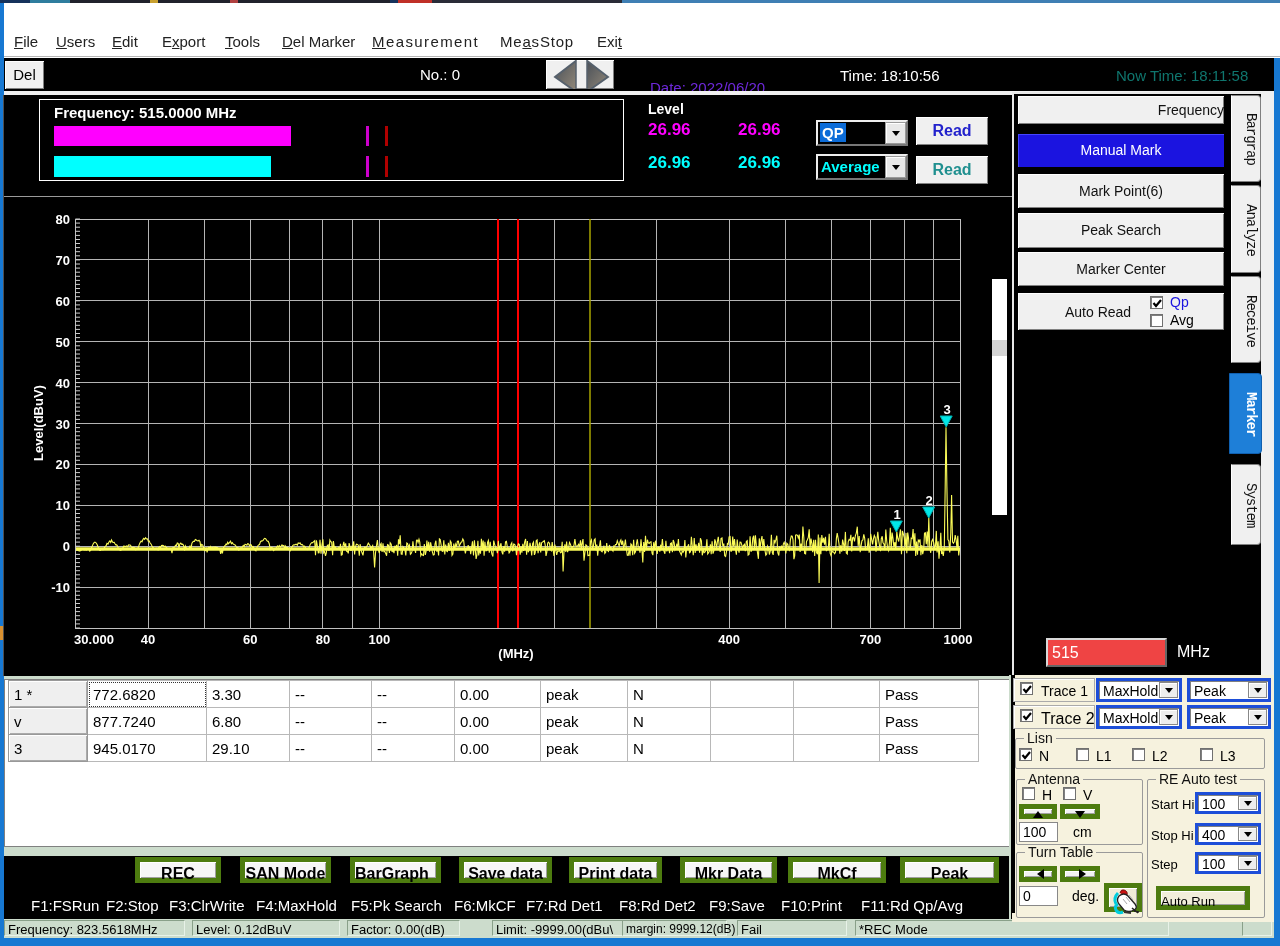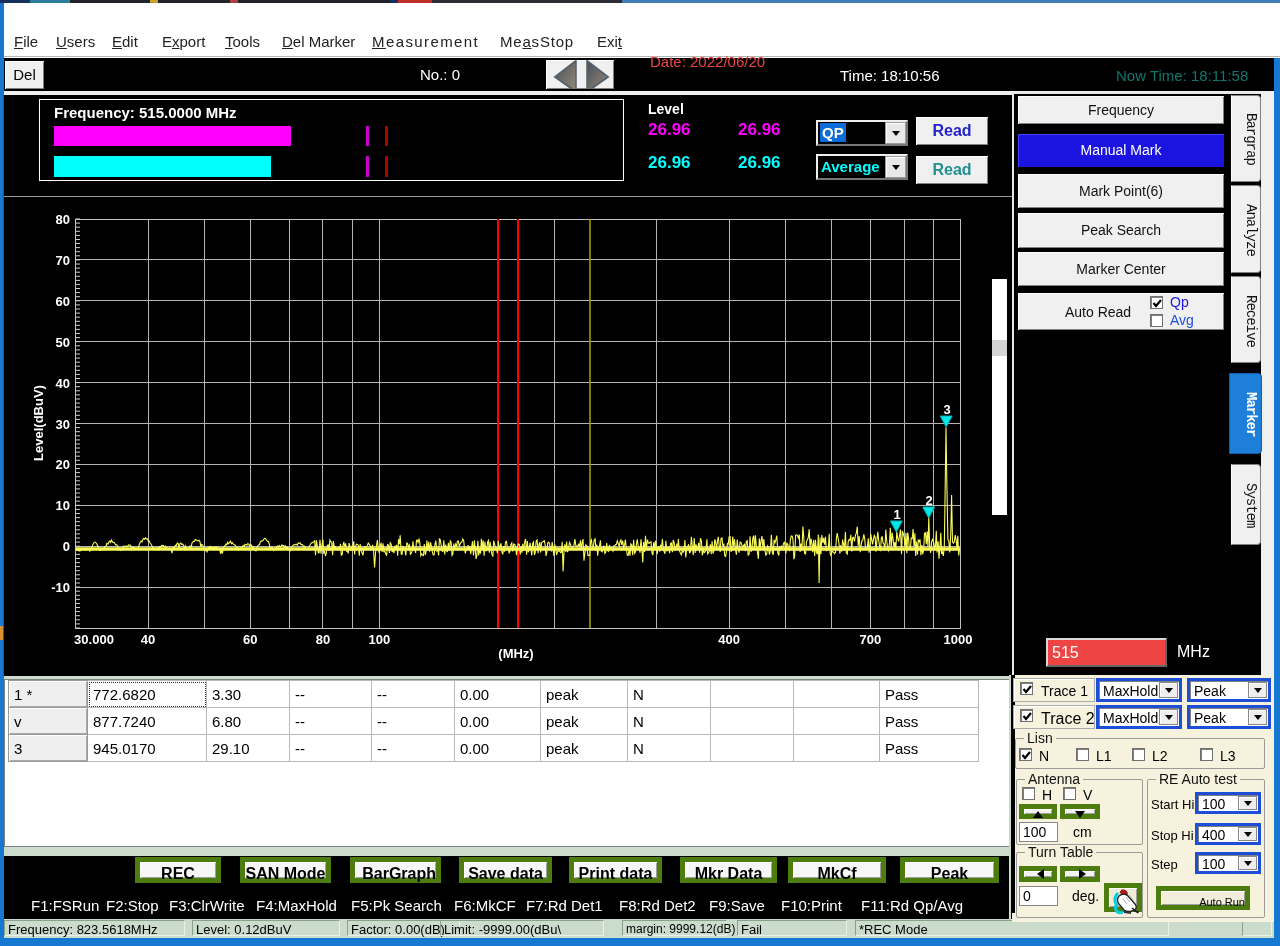--- a/index.html
+++ b/index.html
@@ -53,21 +53,21 @@
 <svg width="68" height="29">
       <defs>
         <linearGradient id="tg" x1="0" y1="0" x2="1" y2="1">
           <stop offset="0" stop-color="#4a5058"></stop>
           <stop offset="1" stop-color="#948a7a"></stop>
         </linearGradient>
       </defs>
 <polygon points="9,17 30,5 30,28" fill="url(#tg)" stroke="#55606c" stroke-width="1.5" transform="translate(0,-6) scale(1,1.35)"></polygon>
 <polygon points="41,5 41,28 62,17" fill="url(#tg)" stroke="#55606c" stroke-width="1.5" transform="translate(0,-6) scale(1,1.35)"></polygon>
     </svg></div>
-<div class="abs" style="left:650px;top:53px;color:#ef4444;font-size:15px">Date: 2022/06/20</div>
+<div class="abs" style="left:650px;top:79px;color:#6d28d9;font-size:15px">Date: 2022/06/20</div>
 <div class="abs" style="left:840px;top:67px;color:#fff;font-size:15px">Time: 18:10:56</div>
 <div class="abs" style="left:1116px;top:67px;color:#0f766e;font-size:15px">Now Time:  18:11:58</div>
 <div class="abs" style="left:4px;top:91px;width:1270px;height:4px;background:#f0f0f0"></div>
 
 <div class="abs" style="left:4px;top:95px;width:1008px;height:101px;background:#000"></div>
 <div class="abs" style="left:39px;top:99px;width:585px;height:82px;border:1px solid #fff;background:#000"></div>
 <div class="abs" style="left:54px;top:104px;color:#fff;font-weight:bold;font-size:15px">Frequency: 515.0000 MHz</div>
 <div class="abs" style="left:54px;top:126px;width:237px;height:20px;background:#ff00ff"></div>
 <div class="abs" style="left:54px;top:156px;width:217px;height:21px;background:#00ffff"></div>
 <div class="abs" style="left:366px;top:126px;width:3px;height:20px;background:#cc00cc"></div>
@@ -332,21 +332,21 @@
 </div>
 <style>
 table td{border:1px solid #b8b8b8;height:27px;padding:0 0 0 5px;overflow:hidden;white-space:nowrap}
 tr.hd td{height:24px;background:#efefef;border:1px solid #999;box-shadow:inset 1px 1px 0 #fff,inset -1px -1px 0 #aaa}
 td.rh{background:#efefef;border:1px solid #999;box-shadow:inset 1px 1px 0 #fff,inset -1px -1px 0 #aaa}
 </style>
 
 <div class="abs" style="left:4px;top:856px;width:1008px;height:32px;background:#000"></div>
 <div class="abs btn3d2" style="top:857px;left:135px;width:86px;height:26px;text-align:center;line-height:24px;font-weight:bold;font-size:16px;background:#f6f6f6">REC Scan</div>
 <div class="abs btn3d2" style="top:857px;left:240px;width:91px;height:26px;text-align:center;line-height:24px;font-weight:bold;font-size:16px;background:#f6f6f6">SAN Mode</div>
-<div class="abs btn3d2" style="top:857px;left:350px;width:91px;height:26px;text-align:right;line-height:24px;font-weight:bold;font-size:16px;background:#f6f6f6">BarGraph</div>
+<div class="abs btn3d2" style="top:857px;left:350px;width:91px;height:26px;text-align:left;line-height:24px;font-weight:bold;font-size:16px;background:#f6f6f6">BarGraph</div>
 <div class="abs btn3d2" style="top:857px;left:459px;width:93px;height:26px;text-align:center;line-height:24px;font-weight:bold;font-size:16px;background:#f6f6f6">Save data</div>
 <div class="abs btn3d2" style="top:857px;left:569px;width:93px;height:26px;text-align:center;line-height:24px;font-weight:bold;font-size:16px;background:#f6f6f6">Print data</div>
 <div class="abs btn3d2" style="top:857px;left:680px;width:97px;height:26px;text-align:center;line-height:24px;font-weight:bold;font-size:16px;background:#f6f6f6">Mkr Data</div>
 <div class="abs btn3d2" style="top:857px;left:788px;width:98px;height:26px;text-align:center;line-height:24px;font-weight:bold;font-size:16px;background:#f6f6f6">MkCf</div>
 <div class="abs btn3d2" style="top:857px;left:900px;width:99px;height:26px;text-align:center;line-height:24px;font-weight:bold;font-size:16px;background:#f6f6f6">Peak Search</div>
 
 <div class="abs" style="left:4px;top:888px;width:1008px;height:31px;background:#000;color:#fff;font-size:15px">
 <span class="abs" style="left:27px;top:9px">F1:FSRun</span>
 <span class="abs" style="left:102px;top:9px">F2:Stop</span>
 <span class="abs" style="left:165px;top:9px">F3:ClrWrite</span>
@@ -363,52 +363,52 @@
 <div class="abs" style="left:4px;top:919px;width:1270px;height:19px;background:#ccdccc;font-size:13px;color:#000">
 <div class="sbs" style="left:0px;width:181px">
       <span>Frequency: 823.5618MHz</span>
     </div>
 <div class="sbs" style="left:188px;width:148px">
       <span>Level: 0.12dBuV</span>
     </div>
 <div class="sbs" style="left:343px;width:113px">
       <span>Factor: 0.00(dB)</span>
     </div>
-<div class="sbs" style="left:436px;width:164px">
+<div class="sbs" style="left:488px;width:164px">
       <span>Limit: -9999.00(dBu\</span>
     </div>
 <div class="sbs" style="left:618px;width:105px">
       <span style="font-size:12px">margin: 9999.12(dB)</span>
     </div>
 <div class="sbs" style="left:733px;width:110px">
       <span>Fail</span>
     </div>
 <div class="sbs" style="left:851px;width:314px">
       <span>*REC Mode</span>
     </div>
 <div class="sbs" style="left:1238px;width:30px"></div>
 </div>
 <style>.sbs{position:absolute;top:1px;height:16px;border:1px solid;border-color:#89a089 #e8f2e8 #e8f2e8 #89a089;white-space:nowrap}.sbs span{position:absolute;left:3px;top:1px}</style>
 
 <div class="abs" style="left:1012px;top:92px;width:249px;height:583px;background:#000;border-left:2px solid #e8e8e8;border-top:2px solid #e8e8e8"></div>
-<div class="abs btn3d" style="left:1017px;top:95px;width:208px;height:30px;font-size:14px;text-align:center;line-height:28px;color:#111">Frequency</div>
+<div class="abs btn3d" style="left:1017px;top:95px;width:208px;height:30px;font-size:14px;text-align:right;line-height:28px;color:#111">Frequency</div>
 <div class="abs" style="left:1017px;top:133px;width:208px;height:35px;background:#1b14e0;border:1px solid #000;box-shadow:inset 1px 1px 0 #4444ff;color:#fff;font-size:14px;text-align:center;line-height:33px">Manual Mark</div>
 <div class="abs btn3d" style="left:1017px;top:173px;width:208px;height:36px;font-size:14px;text-align:center;line-height:34px;color:#111">Mark Point(6)</div>
 <div class="abs btn3d" style="left:1017px;top:212px;width:208px;height:37px;font-size:14px;text-align:center;line-height:35px;color:#111">Peak Search</div>
 <div class="abs btn3d" style="left:1017px;top:251px;width:208px;height:36px;font-size:14px;text-align:center;line-height:34px;color:#111">Marker Center</div>
 <div class="abs btn3d" style="left:1017px;top:292px;width:208px;height:39px;font-size:14px;color:#111">
   <span class="abs" style="left:47px;top:11px">Auto Read</span>
   <span class="cb" style="left:132px;top:3px">
       <svg width="13" height="13">
         <path d="M2.5 6 L5 9 L10 3" stroke="#000" stroke-width="2.2" fill="none"></path>
       </svg>
     </span>
   <span class="abs" style="left:152px;top:1px;color:#1b14e0">Qp</span>
   <span class="cb" style="left:132px;top:21px"></span>
-  <span class="abs" style="left:152px;top:19px;color:#1d4ed8">Avg</span>
+  <span class="abs" style="left:152px;top:19px;color:#000000">Avg</span>
 </div>
 
 <div class="abs" style="left:1046px;top:638px;width:121px;height:29px;background:#ef4444;border:2px solid #d8d8d8;border-right-color:#666;border-bottom-color:#666;color:#fff;font-size:16px;line-height:25px;padding-left:4px">515</div>
 <div class="abs" style="left:1177px;top:643px;color:#fff;font-size:16px">MHz</div>
 
 <div class="abs" style="left:1231px;top:95px;width:30px;height:87px;background:#f0f0f0;border:1px solid #808080;border-left:1px solid #fff;border-radius:0 4px 4px 0"></div>
 <div class="abs" style="left:1231px;top:185px;width:30px;height:88px;background:#f0f0f0;border:1px solid #808080;border-left:1px solid #fff;border-radius:0 4px 4px 0"></div>
 <div class="abs" style="left:1231px;top:276px;width:30px;height:87px;background:#f0f0f0;border:1px solid #808080;border-left:1px solid #fff;border-radius:0 4px 4px 0"></div>
 <div class="abs" style="left:1229px;top:373px;width:33px;height:81px;background:#1e7fd8;border:1px solid #1060b0;border-radius:0 4px 4px 0"></div>
 <div class="abs" style="left:1231px;top:464px;width:30px;height:81px;background:#f0f0f0;border:1px solid #808080;border-left:1px solid #fff;border-radius:0 4px 4px 0"></div>
@@ -522,13 +522,13 @@
 <span class="abs" style="left:1151px;top:828px;font-size:13px">Stop Hi</span>
 <div class="combo" style="left:1195px;top:823px;width:66px;height:22px">
     <span class="abs" style="left:4px;top:1px;font-size:14px">400</span>
     <span class="coarrow"></span>
   </div>
 <span class="abs" style="left:1151px;top:857px;font-size:13px">Step</span>
 <div class="combo" style="left:1195px;top:852px;width:66px;height:22px">
     <span class="abs" style="left:4px;top:1px;font-size:14px">100</span>
     <span class="coarrow"></span>
   </div>
-<div class="abs btn3d2" style="left:1156px;top:886px;width:94px;height:24px;font-size:11px;text-align:right;line-height:22px;background:#f2eedb">Auto Run</div>
+<div class="abs btn3d2" style="left:1156px;top:886px;width:94px;height:24px;font-size:13px;text-align:left;line-height:22px;background:#f2eedb">Auto Run</div>
 
 </body></html>

